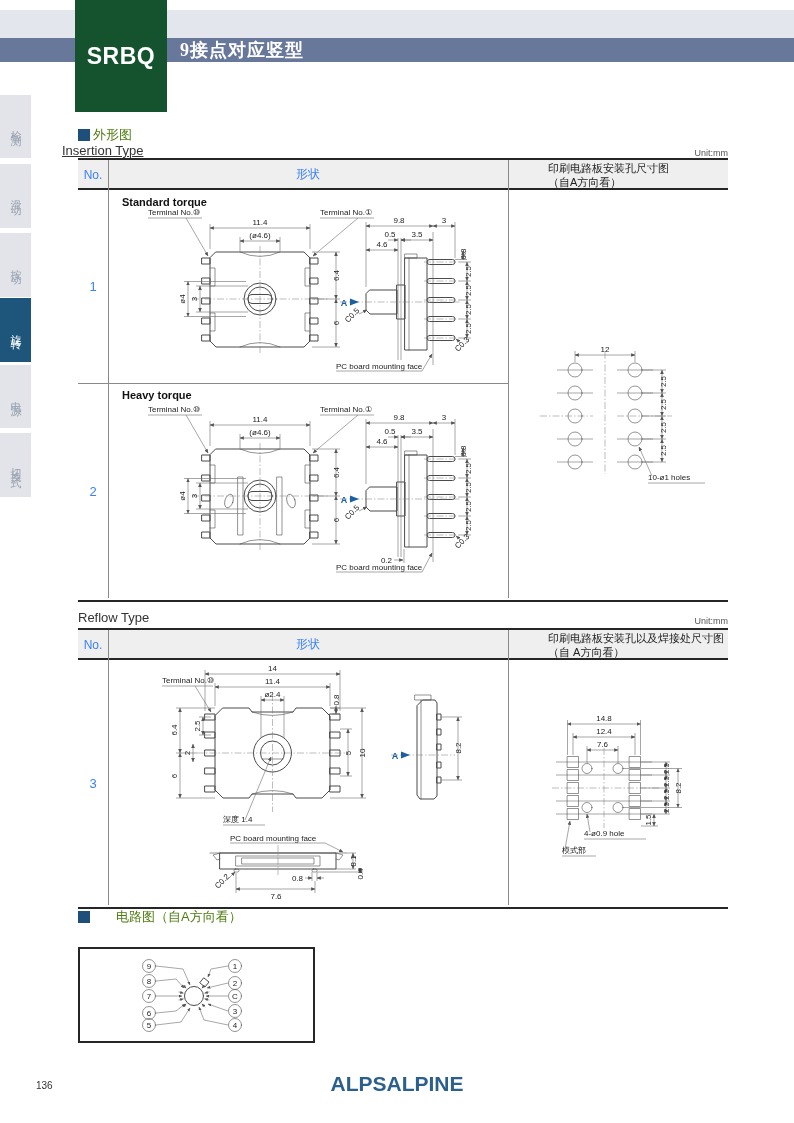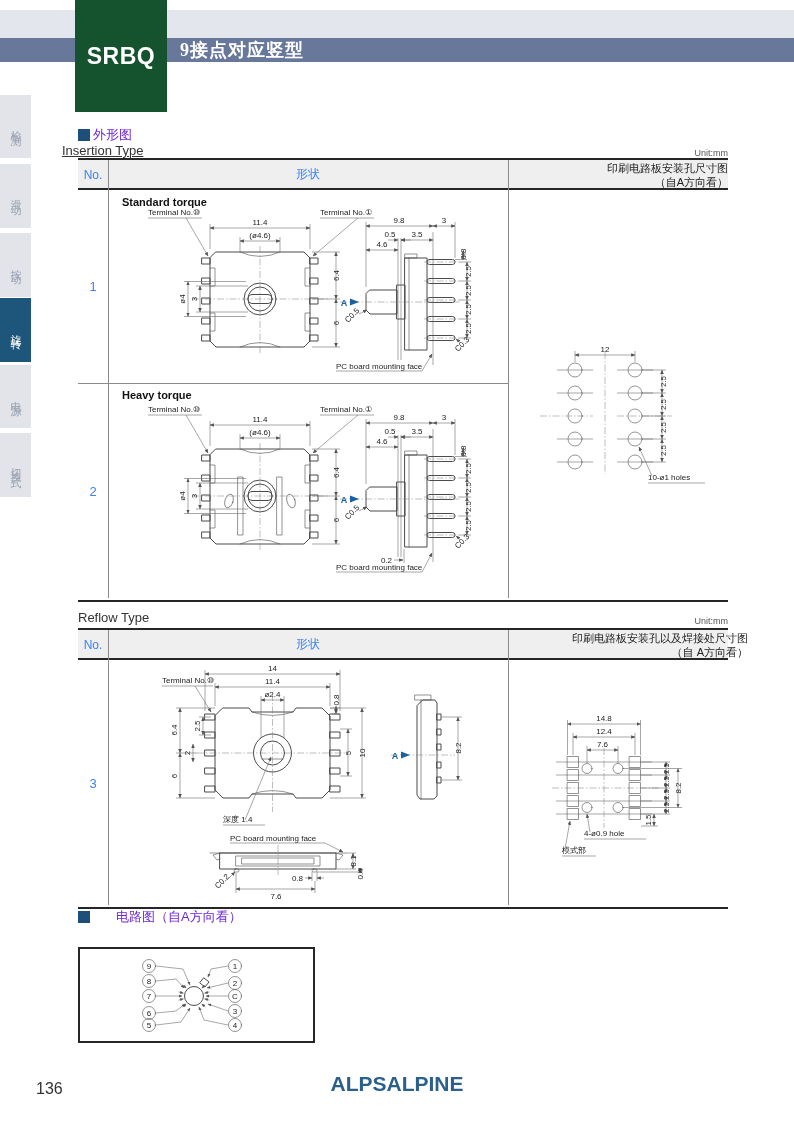--- a/index.html
+++ b/index.html
@@ -14,40 +14,40 @@
               display:flex;align-items:center;justify-content:center;font-size:23px;font-weight:bold;letter-spacing:.5px;}
   .page-title{left:180px;top:38px;height:24px;display:flex;align-items:center;color:#fff;
               font-size:18px;font-weight:bold;letter-spacing:1px;font-family:Liberation Serif, serif;}
 
   
   .tab{left:0;width:31px;background:#E2E4EA;color:#97A0AE;display:flex;align-items:center;justify-content:center;
        writing-mode:vertical-rl;text-orientation:upright;font-size:11px;letter-spacing:5px;}
   .tab.active{background:#1E567B;color:#fff;}
 
   
-  .sec-head{display:flex;align-items:center;gap:3px;font-size:13px;color:#6d28d9;justify-content:space-between;}
+  .sec-head{display:flex;align-items:center;gap:3px;font-size:13px;color:#4d7c0f;justify-content:space-between;}
   .sq{width:12px;height:12px;background:#1E4E7A;display:inline-block;}
   .type-label{font-size:13px;color:#333;}
   .unit{font-size:9px;color:#555;}
 
   
   .tbl{border-top:2px solid #262626;border-bottom:2px solid #262626;}
   .thead-bg{left:0;top:0;width:650px;height:30px;background:#EFEFEF;border-bottom:2px solid #262626;box-sizing:border-box;}
   .vline{width:0;border-left:1px solid #8a8a8a;}
   .hline{height:0;border-top:1px solid #8a8a8a;}
   .cellc{display:flex;align-items:center;justify-content:center;font-size:12px;color:#3b82f6;}
-  .rcolhead{display:flex;flex-direction:column;align-items:flex-end;justify-content:center;font-size:11px;line-height:14px;color:#222;}
+  .rcolhead{display:flex;flex-direction:column;align-items:flex-start;justify-content:center;font-size:11px;line-height:14px;color:#222;padding-left:40px;}
   .rowno{font-size:13px;}
   .rowtitle{font-size:11px;font-weight:bold;color:#111;}
 
   
   .circ-box{border:2px solid #262626;}
 
   
-  .pageno{font-size:16px;color:#333;}
+  .pageno{font-size:10px;color:#333;}
   .logo{width:794px;text-align:center;font-weight:800;font-size:21px;color:#2B5F8C;letter-spacing:0;}
 
   
   .s1{stroke:#4b4b4b;fill:none;stroke-width:1;stroke-linejoin:round;stroke-linecap:round;}
   .thin{stroke-width:.6;}
   .dim{stroke:#6b6b6b;fill:none;stroke-width:.6;}
   .cl{stroke:#7a7a7a;fill:none;stroke-width:.5;stroke-dasharray:7 2 1.5 2;}
   text.t{font-family:"Liberation Sans",sans-serif;font-size:8px;fill:#222;stroke:none;}
   text.ta{font-family:"Liberation Sans",sans-serif;font-size:9px;font-weight:bold;fill:#1A5FA0;stroke:none;}
   .aarr{fill:#1A5FA0;stroke:none;}

